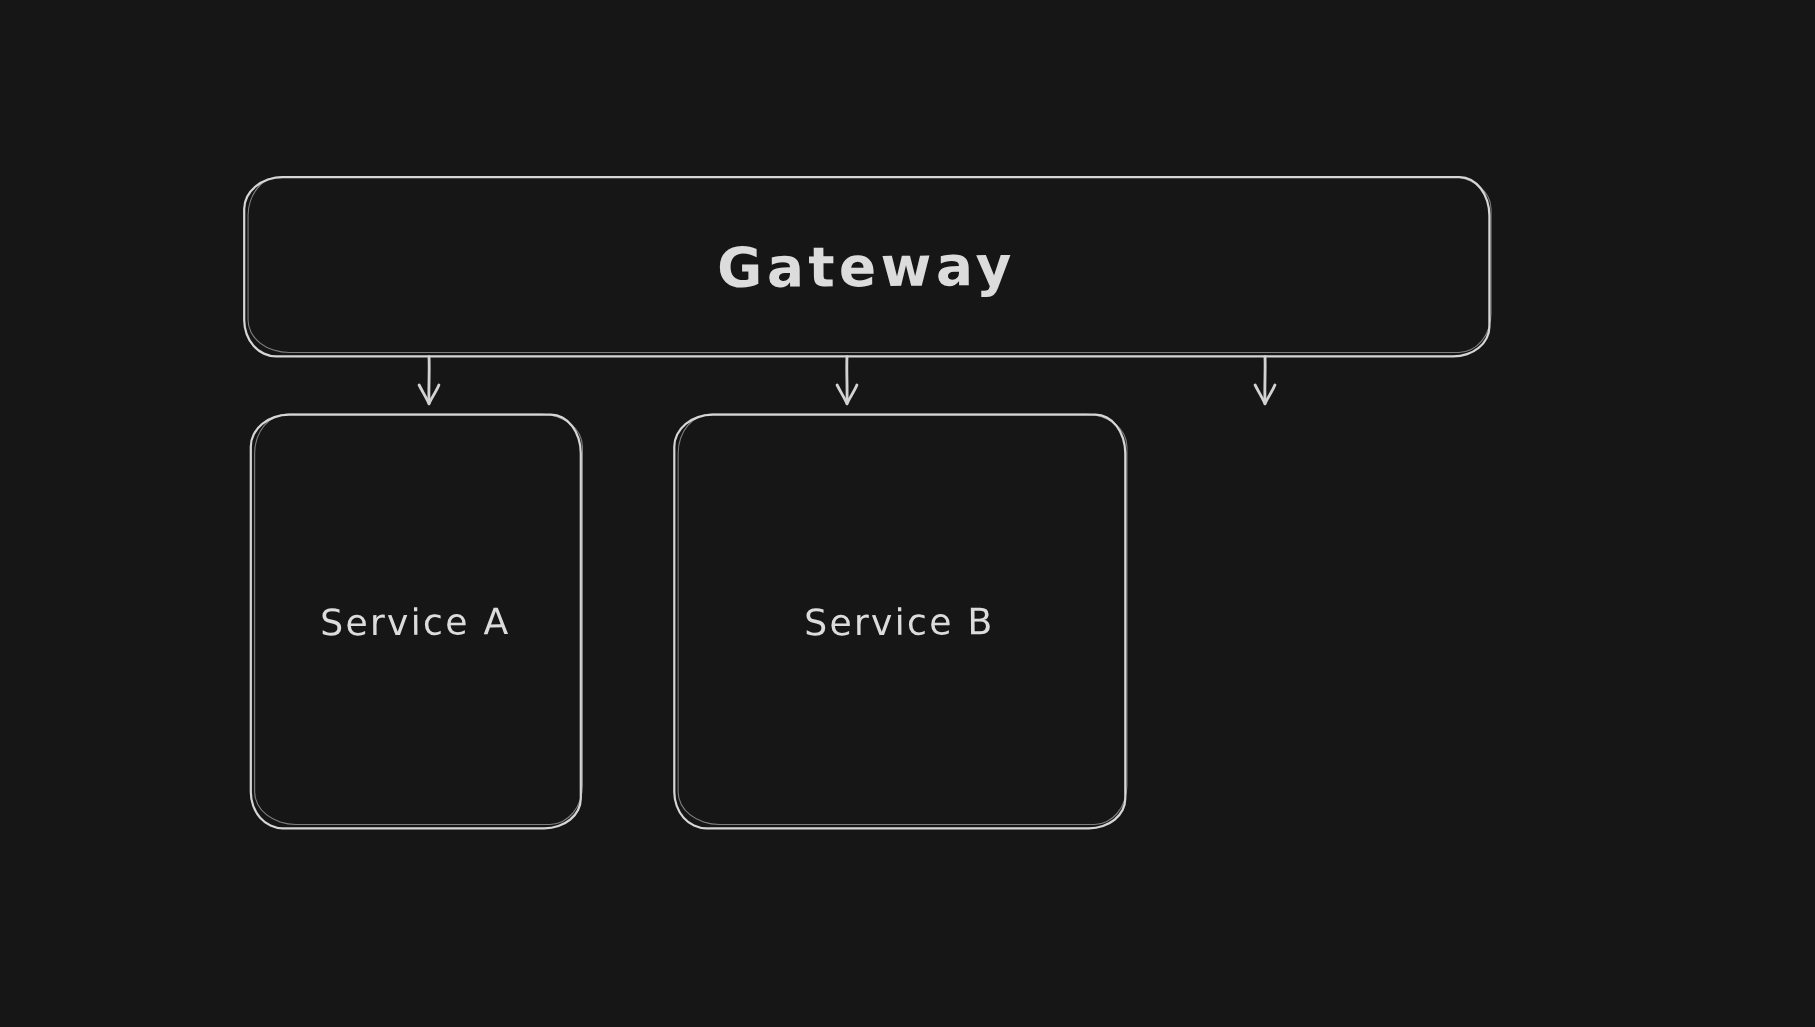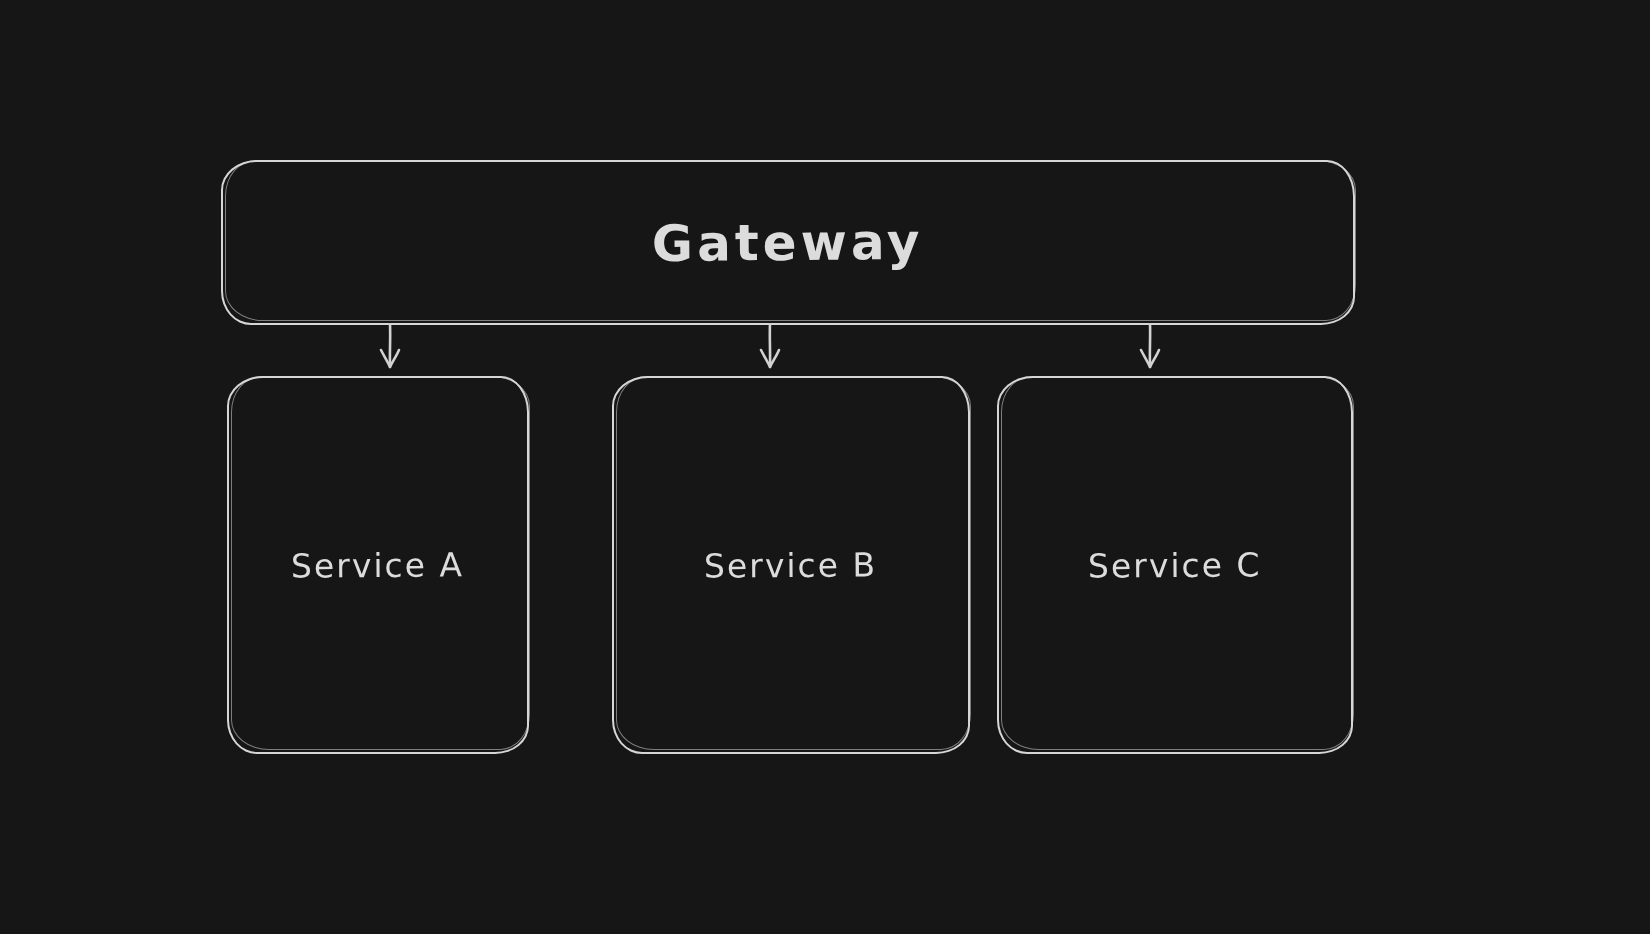--- a/index.html
+++ b/index.html
@@ -62,21 +62,21 @@
   .arrow path {
     fill: none;
     stroke: #d2d2d2;
     stroke-width: 2.6;
     stroke-linecap: round;
     stroke-linejoin: round;
   }
   
   #gateway   { left: 221px; top: 160px; width: 1134px; height: 165px; }
   #service-a { left: 227px; top: 376px; width: 302px;  height: 378px; }
-  #service-b { left: 612px; top: 376px; width: 358px;  height: 378px; }
+  #service-b { left: 612px; top: 376px; width: 412px;  height: 378px; }
   #service-c { left: 997px; top: 376px; width: 356px;  height: 378px; }
   #arrow-a { left: 371px;  top: 323px; }
   #arrow-b { left: 751px;  top: 323px; }
   #arrow-c { left: 1131px; top: 323px; }
 </style>
 </head>
 <body>
 
 <div class="canvas">
 
@@ -107,17 +107,14 @@
   </div>
 
   <div class="node" id="service-a">
     <span class="node-label service-label">Service A</span>
   </div>
 
   <div class="node" id="service-b">
     <span class="node-label service-label">Service B</span>
   </div>
 
-  <div class="node" id="service-c">
-    <span class="node-label service-label">Service C</span>
-  </div>
 
 </div>
 
 </body></html>

